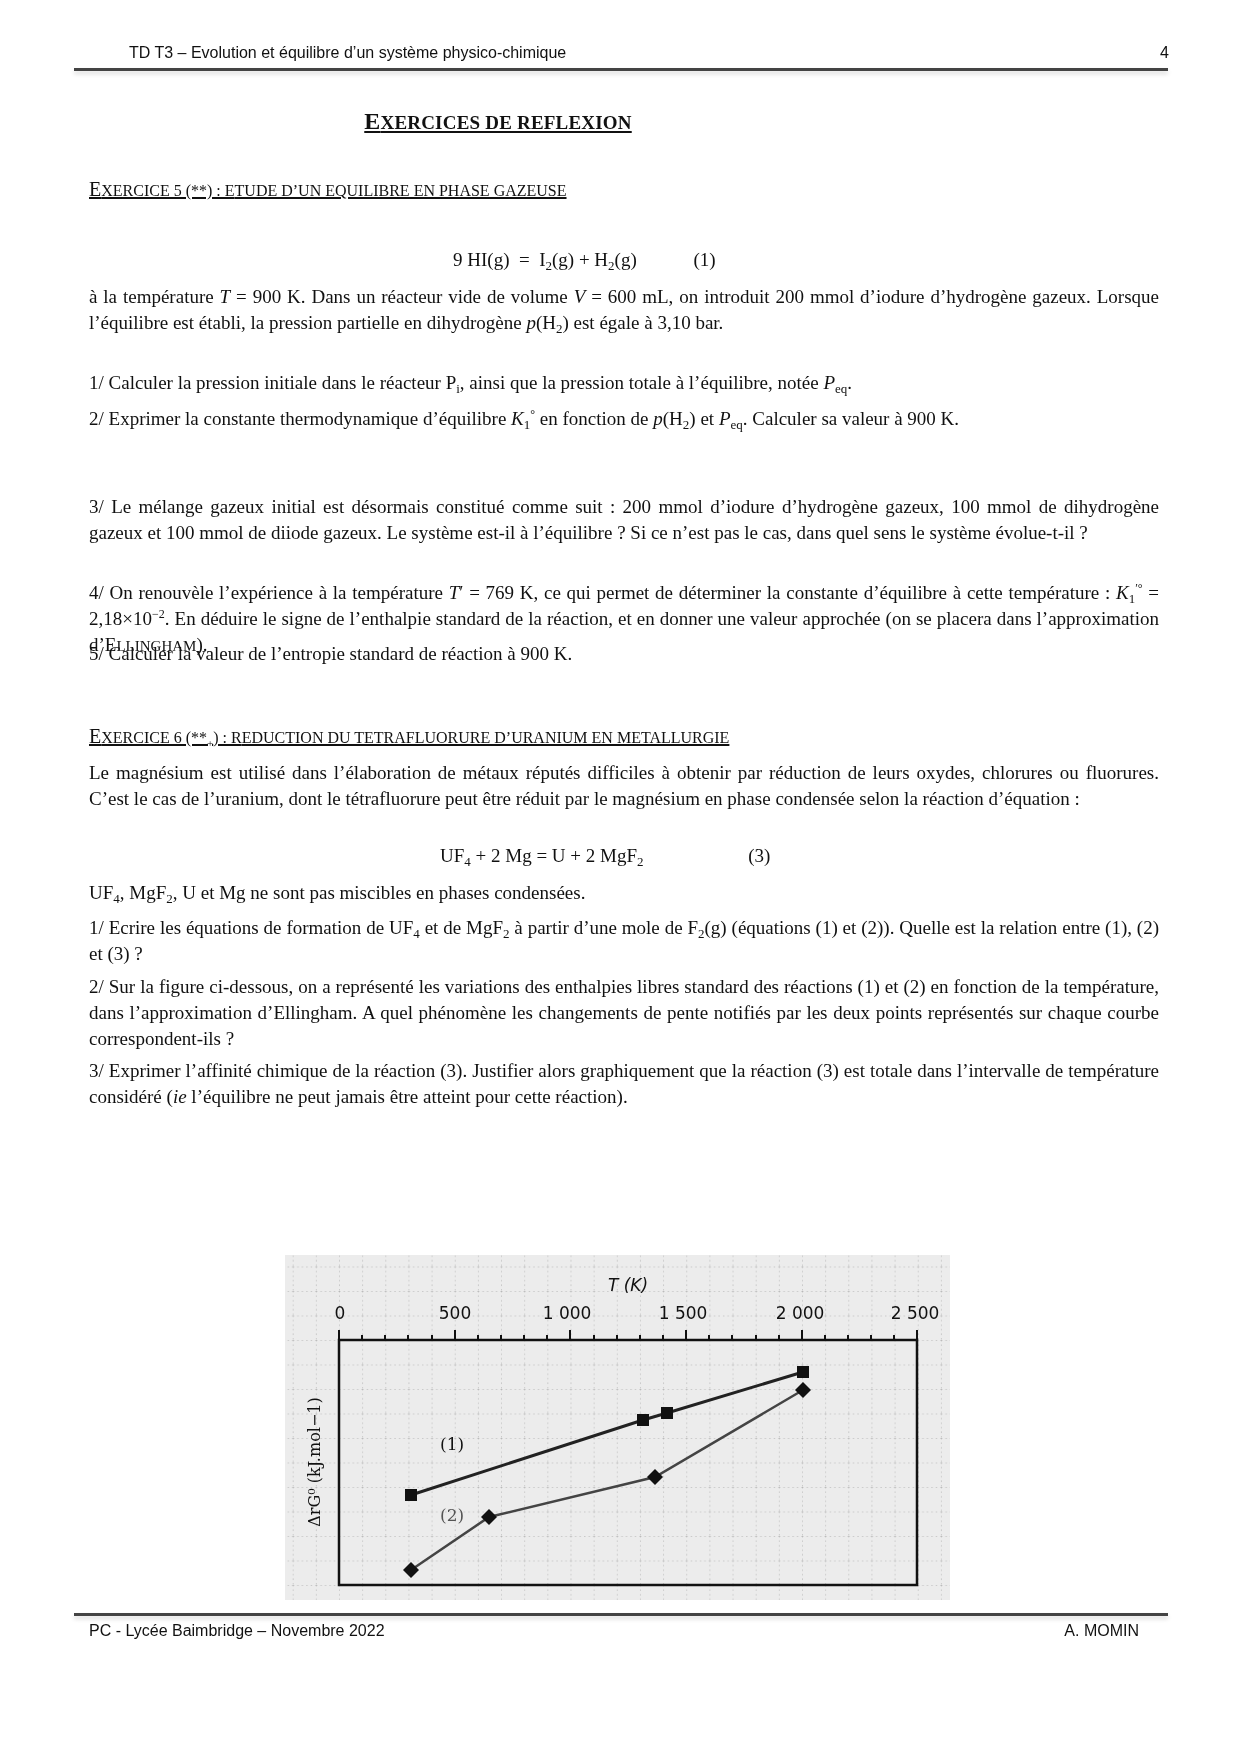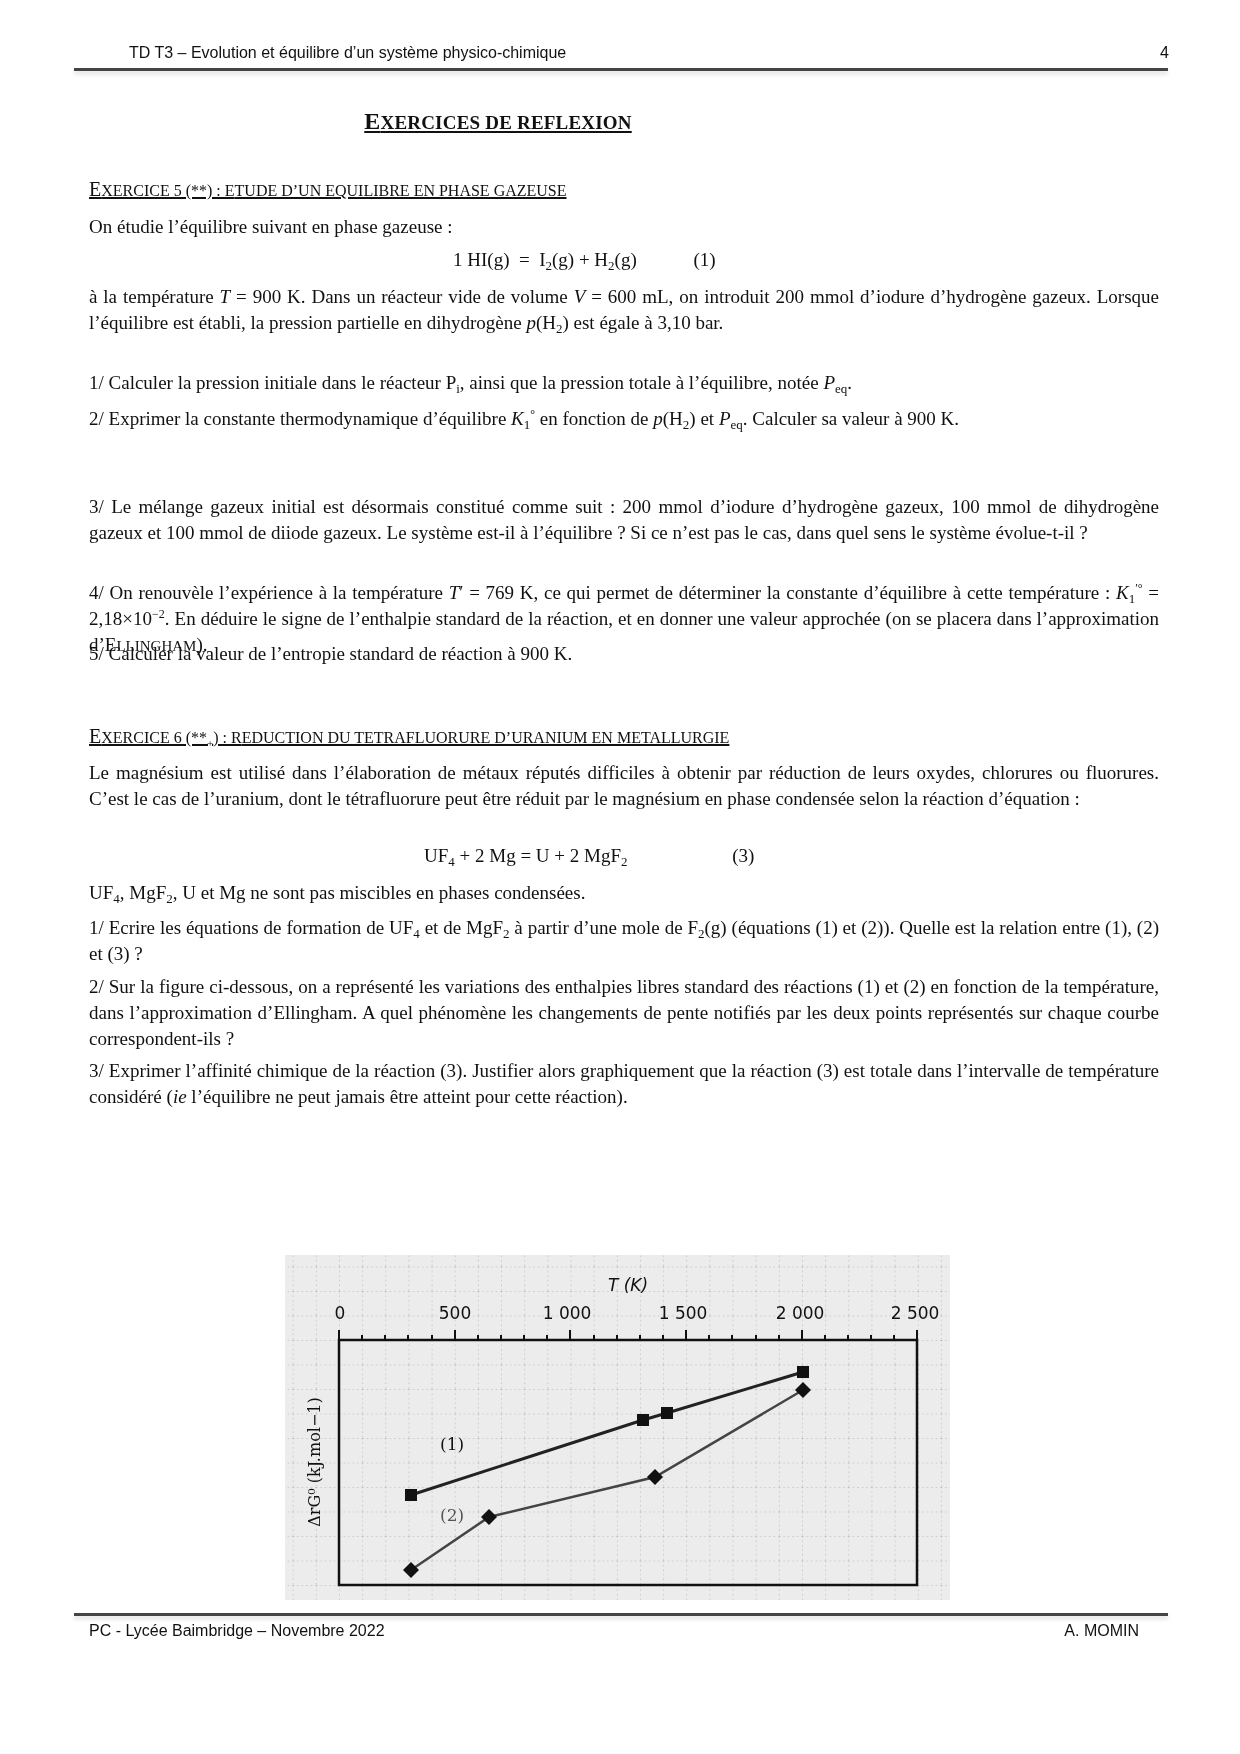--- a/index.html
+++ b/index.html
@@ -36,44 +36,43 @@
   <div class="hdr">
     <span>TD T3 – Evolution et équilibre d’un système physico-chimique</span>
     <span class="num">4</span>
   </div>
   <div class="rule" style="top:68px"></div>
 
   <div class="title"><span>E</span><span class="sm">XERCICES DE REFLEXION</span></div>
 
   <div class="exh" style="top:178px"><span>E</span><span class="sm">XERCICE 5 (**) : E</span><span class="sm">TUDE D’UN EQUILIBRE EN PHASE GAZEUSE</span></div>
 
-  <div class="p" style="top:214px">On étudie l’équilibre suivant en phase gazeuse :</div>
 
   <div class="eq" style="left:453px;top:249px">
-    <span>1 HI(g)</span>&nbsp; <span>=</span>&nbsp; <span>I</span><sub>2</sub><span>(g) + H</span><sub>2</sub><span>(g)</span>
+    <span>9 HI(g)</span>&nbsp; <span>=</span>&nbsp; <span>I</span><sub>2</sub><span>(g) + H</span><sub>2</sub><span>(g)</span>
     <span style="display:inline-block;width:52px"></span><span>(1)</span>
   </div>
 
   <div class="p" style="top:284px"><span>à la température </span><i>T</i><span> = 900 K. Dans un réacteur vide de volume </span><i>V</i><span> = 600 mL, on introduit 200 mmol d’iodure d’hydrogène gazeux. Lorsque l’équilibre est établi, la pression partielle en dihydrogène </span><i>p</i><span>(H</span><sub>2</sub><span>) est égale à 3,10 bar.</span></div>
 
   <div class="p" style="top:370px"><span>1/ Calculer la pression initiale dans le réacteur P</span><sub>i</sub><span>, ainsi que la pression totale à l’équilibre, notée </span><i>P</i><sub>eq</sub><span>.</span></div>
 
   <div class="p" style="top:406px"><span>2/ Exprimer la constante thermodynamique d’équilibre </span><i>K</i><sub>1</sub><sup>°</sup><span> en fonction de </span><i>p</i><span>(H</span><sub>2</sub><span>) et </span><i>P</i><sub>eq</sub><span>. Calculer sa valeur à 900 K.</span></div>
 
   <div class="p" style="top:494px">3/ Le mélange gazeux initial est désormais constitué comme suit : 200 mmol d’iodure d’hydrogène gazeux, 100 mmol de dihydrogène gazeux et 100 mmol de diiode gazeux. Le système est-il à l’équilibre ? Si ce n’est pas le cas, dans quel sens le système évolue-t-il ?</div>
 
   <div class="p" style="top:580px"><span>4/ On renouvèle l’expérience à la température </span><i>T</i><span>′ = 769 K, ce qui permet de déterminer la constante d’équilibre à cette température : </span><i>K</i><sub>1</sub><sup>′°</sup><span> = 2,18×10</span><sup>−2</sup><span>. En déduire le signe de l’enthalpie standard de la réaction, et en donner une valeur approchée (on se placera dans l’approximation d’</span><span>E</span><span class="sc">LLINGHAM</span><span>).</span></div>
 
   <div class="p" style="top:641px">5/ Calculer la valeur de l’entropie standard de réaction à 900 K.</div>
 
   <div class="exh" style="top:725px"><span>E</span><span class="sm">XERCICE 6 (**</span><sub style="font-size:11px">+</sub><span class="sm">) : R</span><span class="sm">EDUCTION DU TETRAFLUORURE D’URANIUM EN METALLURGIE</span></div>
 
   <div class="p" style="top:760px">Le magnésium est utilisé dans l’élaboration de métaux réputés difficiles à obtenir par réduction de leurs oxydes, chlorures ou fluorures. C’est le cas de l’uranium, dont le tétrafluorure peut être réduit par le magnésium en phase condensée selon la réaction d’équation :</div>
 
-  <div class="eq" style="left:424px;top:845px">
+  <div class="eq" style="left:440px;top:845px">
     <span>UF</span><sub>4</sub><span> + 2 Mg = U + 2 MgF</span><sub>2</sub>
     <span style="display:inline-block;width:100px"></span><span>(3)</span>
   </div>
 
   <div class="p" style="top:880px"><span>UF</span><sub>4</sub><span>, MgF</span><sub>2</sub><span>, U et Mg ne sont pas miscibles en phases condensées.</span></div>
 
   <div class="p" style="top:915px"><span>1/ Ecrire les équations de formation de UF</span><sub>4</sub><span> et de MgF</span><sub>2</sub><span> à partir d’une mole de F</span><sub>2</sub><span>(g) (équations (1) et (2)). Quelle est la relation entre (1), (2) et (3) ?</span></div>
 
   <div class="p" style="top:974px">2/ Sur la figure ci-dessous, on a représenté les variations des enthalpies libres standard des réactions (1) et (2) en fonction de la température, dans l’approximation d’Ellingham. A quel phénomène les changements de pente notifiés par les deux points représentés sur chaque courbe correspondent-ils ?</div>
 

